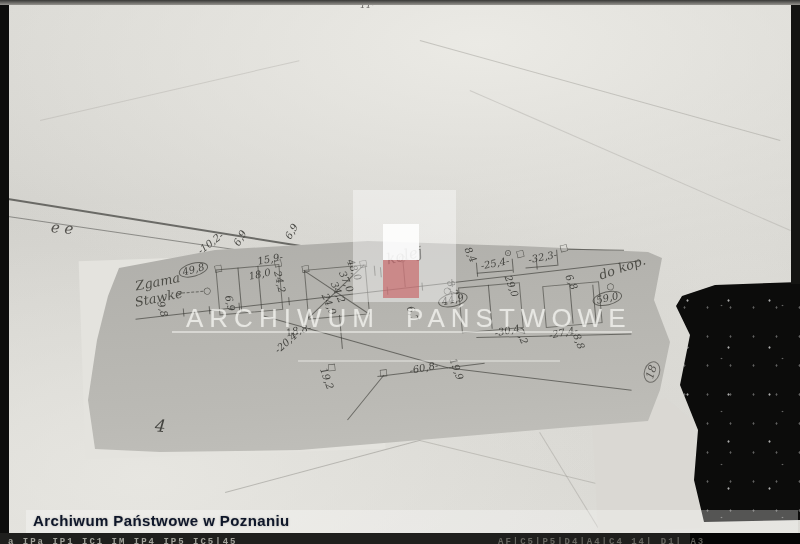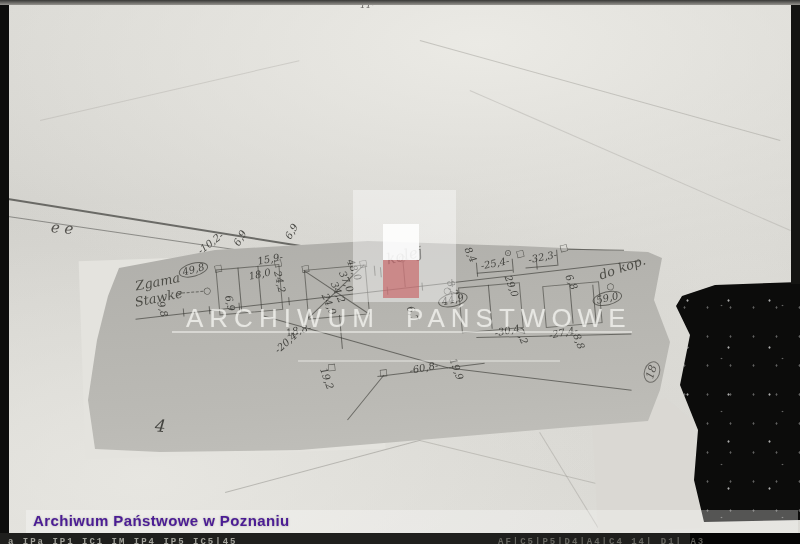--- a/index.html
+++ b/index.html
@@ -68,21 +68,21 @@
       white-space:nowrap;font-family:"Liberation Sans",sans-serif;}
   #wm-line1{left:186px;top:303px;font-size:26px;letter-spacing:6px;word-spacing:13px;}
   #wm-line2{left:255px;top:334px;font-size:26px;letter-spacing:10px;word-spacing:16px;}
   #wm-underline1{left:172px;top:331px;width:460px;height:2px;background:rgba(250,250,246,.5);}
   #wm-underline2{left:298px;top:360px;width:262px;height:2px;background:rgba(250,250,246,.35);}
   #logo-outer{left:353px;top:190px;width:103px;height:112px;background:rgba(255,255,255,.4);}
   #logo-white{left:383px;top:224px;width:36px;height:36px;background:rgba(255,255,255,.85);}
   #logo-red{left:383px;top:260px;width:36px;height:38px;background:rgba(199,88,92,.6);}
   
   #caption-band{left:26px;top:510px;width:772px;height:26px;background:rgba(255,255,255,.3);}
-  #caption-text{left:33px;top:512px;font:bold 15px "Liberation Sans",sans-serif;color:#4c1d95;
+  #caption-text{left:33px;top:512px;font:bold 15px "Liberation Sans",sans-serif;color:#0f172a;
       letter-spacing:.4px;text-shadow:0 0 2px rgba(110,110,105,.5);white-space:nowrap;}
   
   #film-strip-left{left:0;top:533px;width:690px;height:11px;background:#1f1f1d;}
   #film-strip-right{left:690px;top:533px;width:110px;height:11px;background:#050505;}
   .codes{position:absolute;top:537px;font:bold 9px "Liberation Mono",monospace;
       color:rgba(205,205,196,.75);letter-spacing:2px;white-space:nowrap;}
   #codes-right{color:rgba(160,160,152,.55);}
 </style>
 </head>
 <body>

